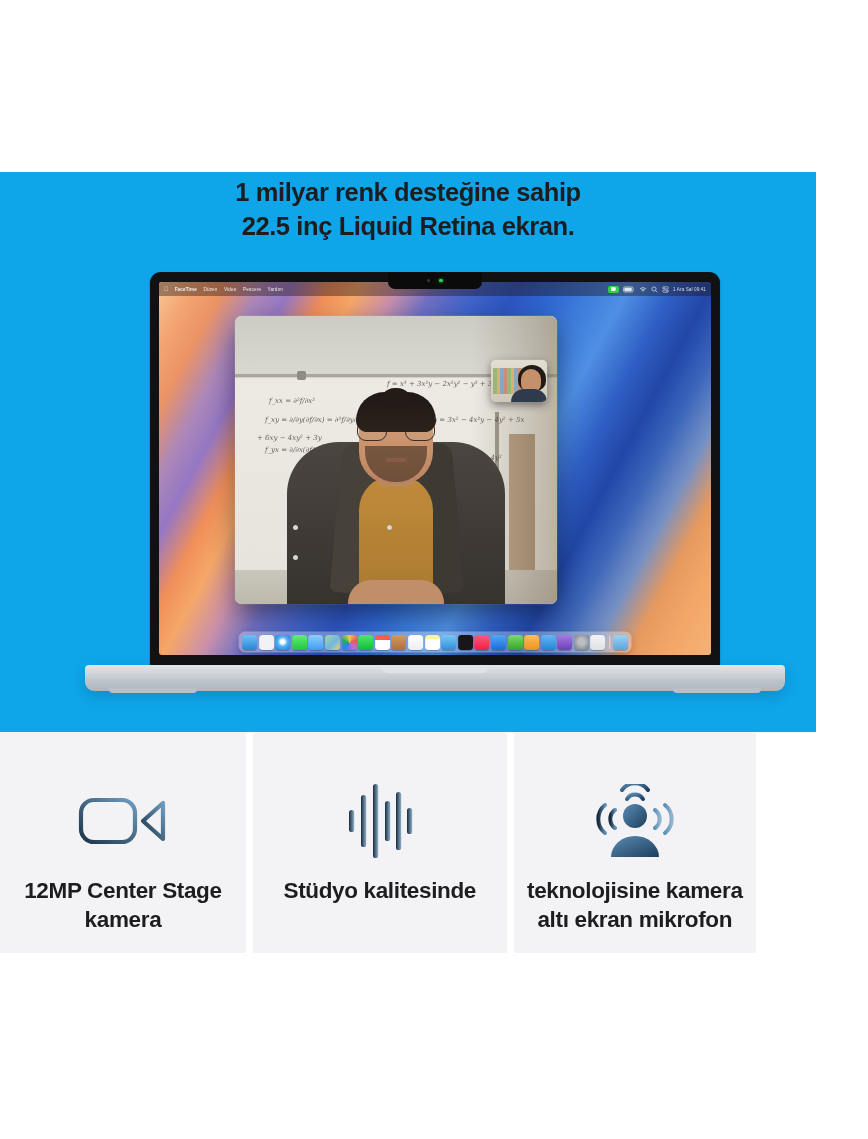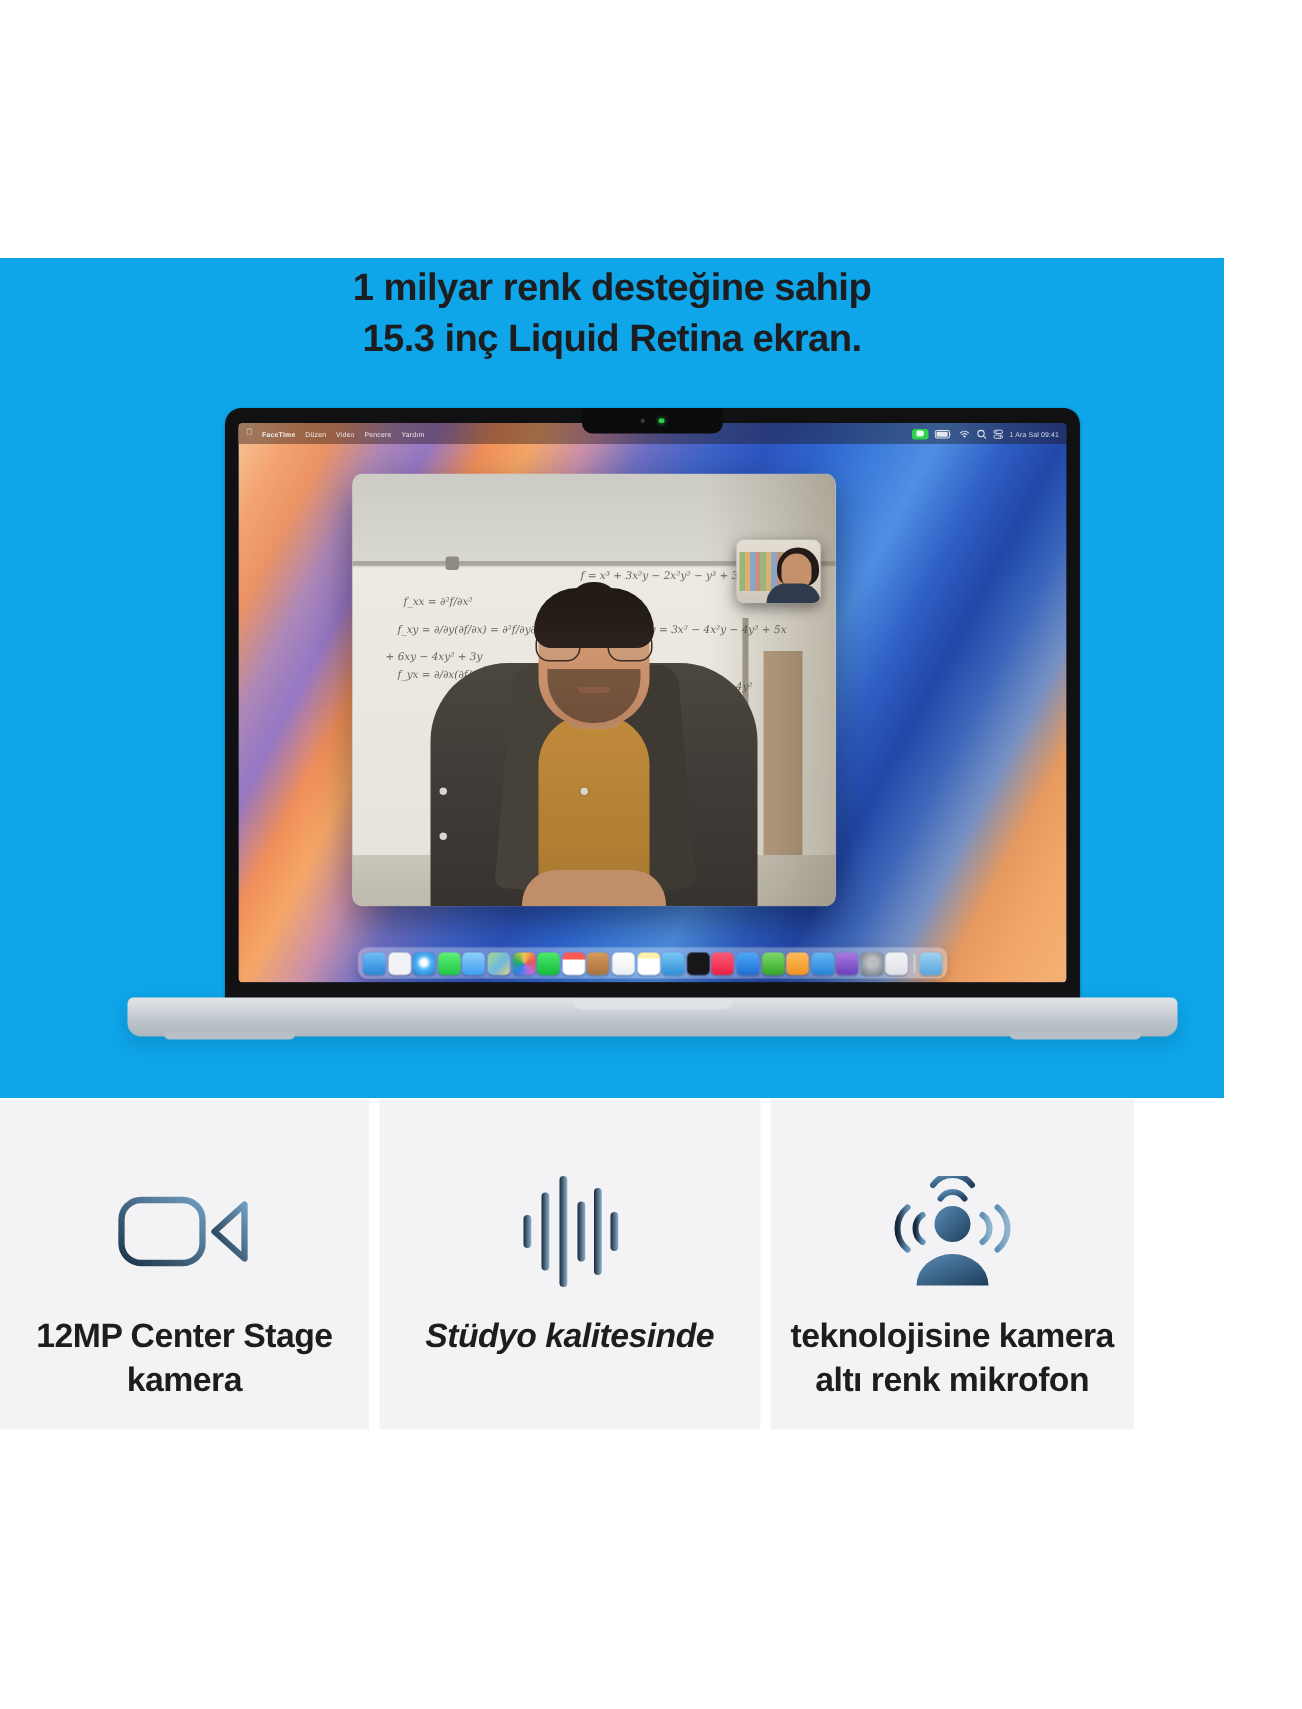--- a/index.html
+++ b/index.html
@@ -205,38 +205,38 @@
     background:#b9c0c7; border-radius:0 0 4px 4px; }
   .foot.l{ left:24px; } .foot.r{ right:24px; }
 
   
   .cards{ position:absolute; left:0; top:733px; width:756px; display:flex; gap:7px; }
   .card{
     background:#f3f3f5; padding-top:46px; padding-bottom:18px;
     display:flex; flex-direction:column; align-items:center;
   }
   .card.c1{ width:283px; }
-  .card.c2{ width:292px;font-style:italic; }
+  .card.c2{ width:292px; }
   .card.c3{ width:279px; }
   .card-icon{ height:84px; display:flex; align-items:center; justify-content:center; }
   .card-label{
     margin-top:14px; text-align:center;
     font-size:22.5px; font-weight:700; line-height:1.28; letter-spacing:-0.35px;
     color:#1d1d1f; padding:0 8px;
   }
   .card.c3 .card-label{ padding:0 2px; }
 </style>
 </head>
 <body>
 
 <div class="hero">
 
   <div class="hero-title">
     <span>1 milyar renk desteğine sahip</span>
-    <span>15.3 inç Liquid Retina ekran.</span>
+    <span>22.5 inç Liquid Retina ekran.</span>
   </div>
 
   <div class="laptop">
 
     <div class="lid">
 
       <div class="notch">
         <span class="cam"></span>
         <span class="led"></span>
       </div>
@@ -444,16 +444,16 @@
 
         <path d="M61 26 A 11 11 0 0 1 61 44" fill="none" stroke="url(#gspR)" stroke-width="4" stroke-linecap="round"></path>
         <path d="M71 21 A 18 18 0 0 1 71 49" fill="none" stroke="url(#gspR)" stroke-width="4" stroke-linecap="round"></path>
 
         <circle cx="41" cy="32" r="12" fill="url(#gsp)"></circle>
         <path d="M17 73 a 24 21 0 0 1 48 0 z" fill="url(#gsp)"></path>
       </svg>
     </div>
     <div class="card-label">
       <div>teknolojisine kamera</div>
-      <div>altı renk mikrofon</div>
+      <div>altı ekran mikrofon</div>
     </div>
   </div>
 </div>
 
 </body></html>

